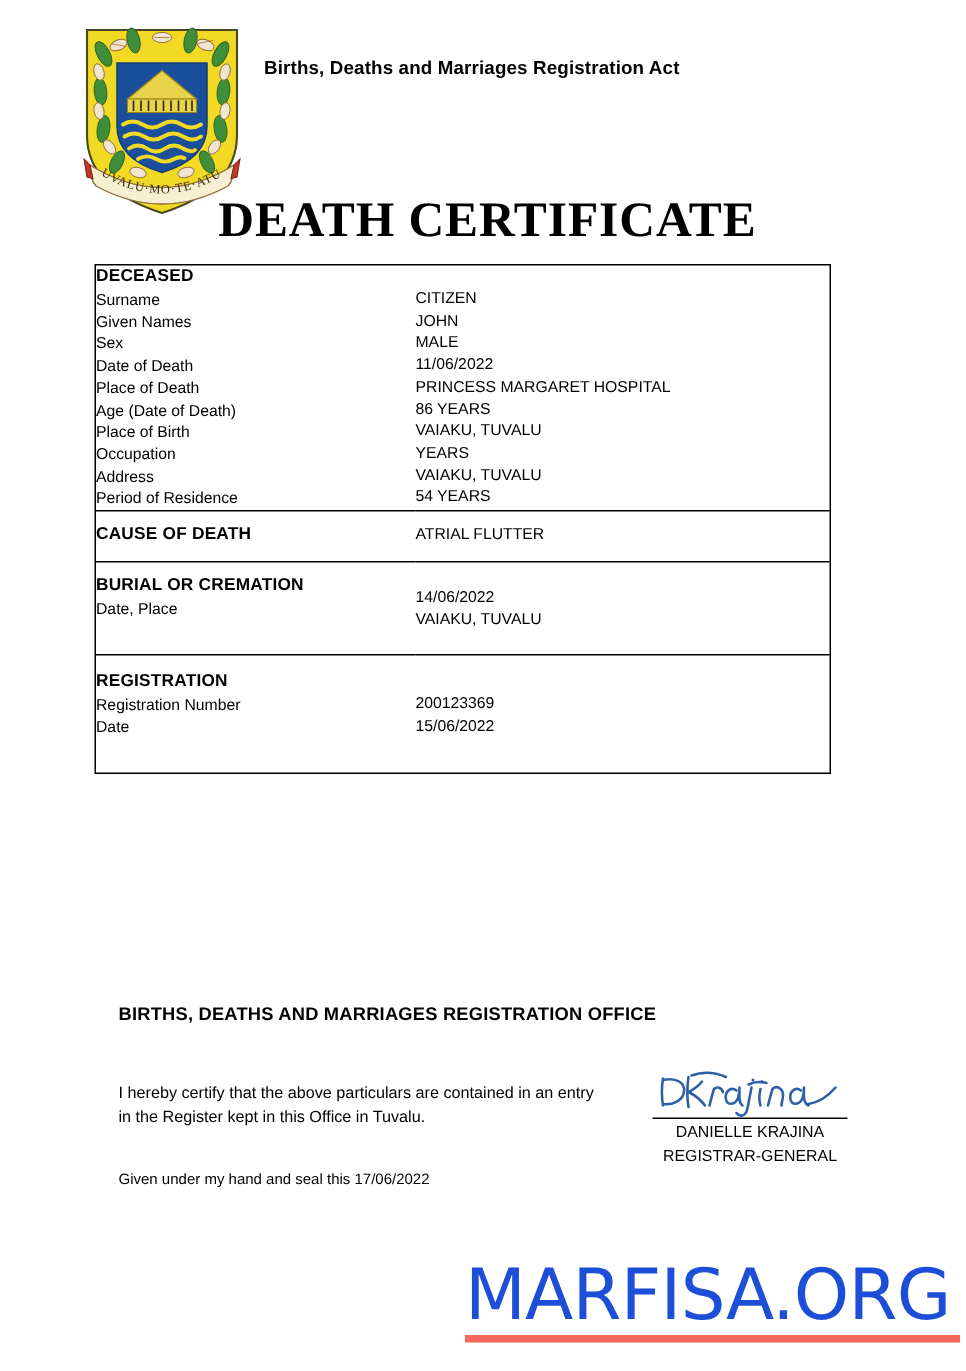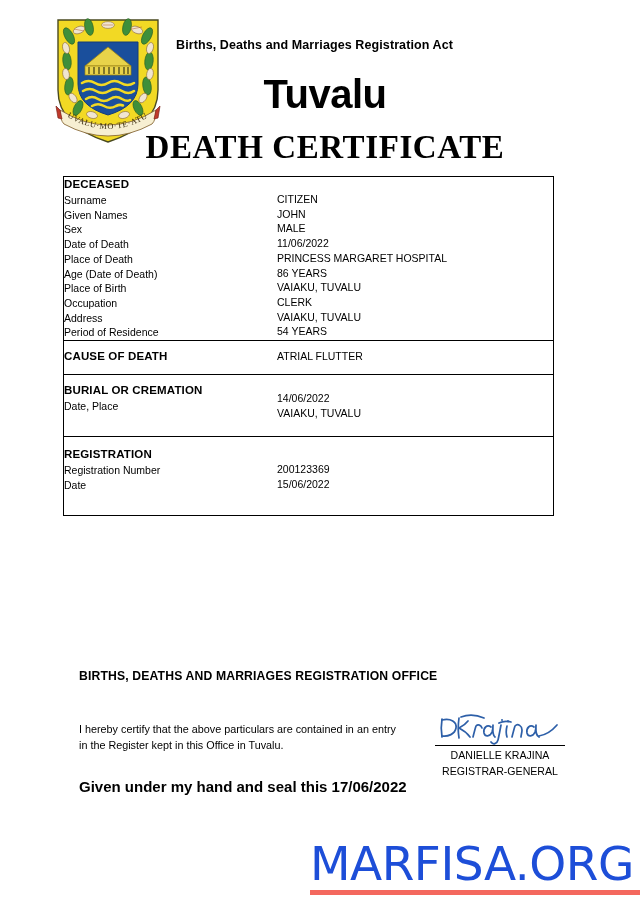--- a/index.html
+++ b/index.html
@@ -134,24 +134,23 @@
     left: 79px;
     top: 722px;
     width: 345px;
     font-size: 10.8px;
     line-height: 15.5px;
   }
   #given-text {
     position: absolute;
     left: 79px;
     top: 779px;
-    font-size: 15px;
+    font-size: 10px;
     line-height: 15px;
     white-space: nowrap;
-    font-weight: bold;
   }
   #signature-block {
     position: absolute;
     left: 435px;
     top: 712px;
     width: 130px;
     text-align: center;
   }
   #signature-mark {
     height: 33px;
@@ -260,21 +259,20 @@
       <path d="M8 96 L4 92 L6 104 L10 105 Z" fill="#c0392b" stroke="#7b2318" stroke-width="0.7"></path>
       <path d="M104 96 L108 92 L106 104 L102 105 Z" fill="#c0392b" stroke="#7b2318" stroke-width="0.7"></path>
       <path id="mottoArc" d="M14 102 Q56 128 98 102" fill="none" stroke="none"></path>
       <text font-family="'Liberation Serif',serif" font-size="8.4" fill="#3a2d10" letter-spacing="0.6">
         <textPath href="#mottoArc" startOffset="50%" text-anchor="middle">TUVALU·MO·TE·ATUA</textPath>
       </text>
     </svg>
   </div>
 
   <div id="act-title">Births, Deaths and Marriages Registration Act</div>
-  <div id="country-title">Tuvalu</div>
   <div id="doc-title">DEATH CERTIFICATE</div>
 </div>
 
 <div id="cert-table">
   <table>
     <tbody>
 
       <tr class="sect">
         <td class="col-label">
           <div class="sect-head">DECEASED</div>
@@ -291,21 +289,21 @@
         </td>
         <td class="col-value">
           <div class="vspacer"></div>
           <div class="field-value">CITIZEN</div>
           <div class="field-value">JOHN</div>
           <div class="field-value">MALE</div>
           <div class="field-value">11/06/2022</div>
           <div class="field-value">PRINCESS MARGARET HOSPITAL</div>
           <div class="field-value">86 YEARS</div>
           <div class="field-value">VAIAKU, TUVALU</div>
-          <div class="field-value">CLERK</div>
+          <div class="field-value">YEARS</div>
           <div class="field-value">VAIAKU, TUVALU</div>
           <div class="field-value">54 YEARS</div>
         </td>
       </tr>
 
 
 
 
       <tr class="sect">
         <td class="col-label" style="padding-top:8px;padding-bottom:9px;">

